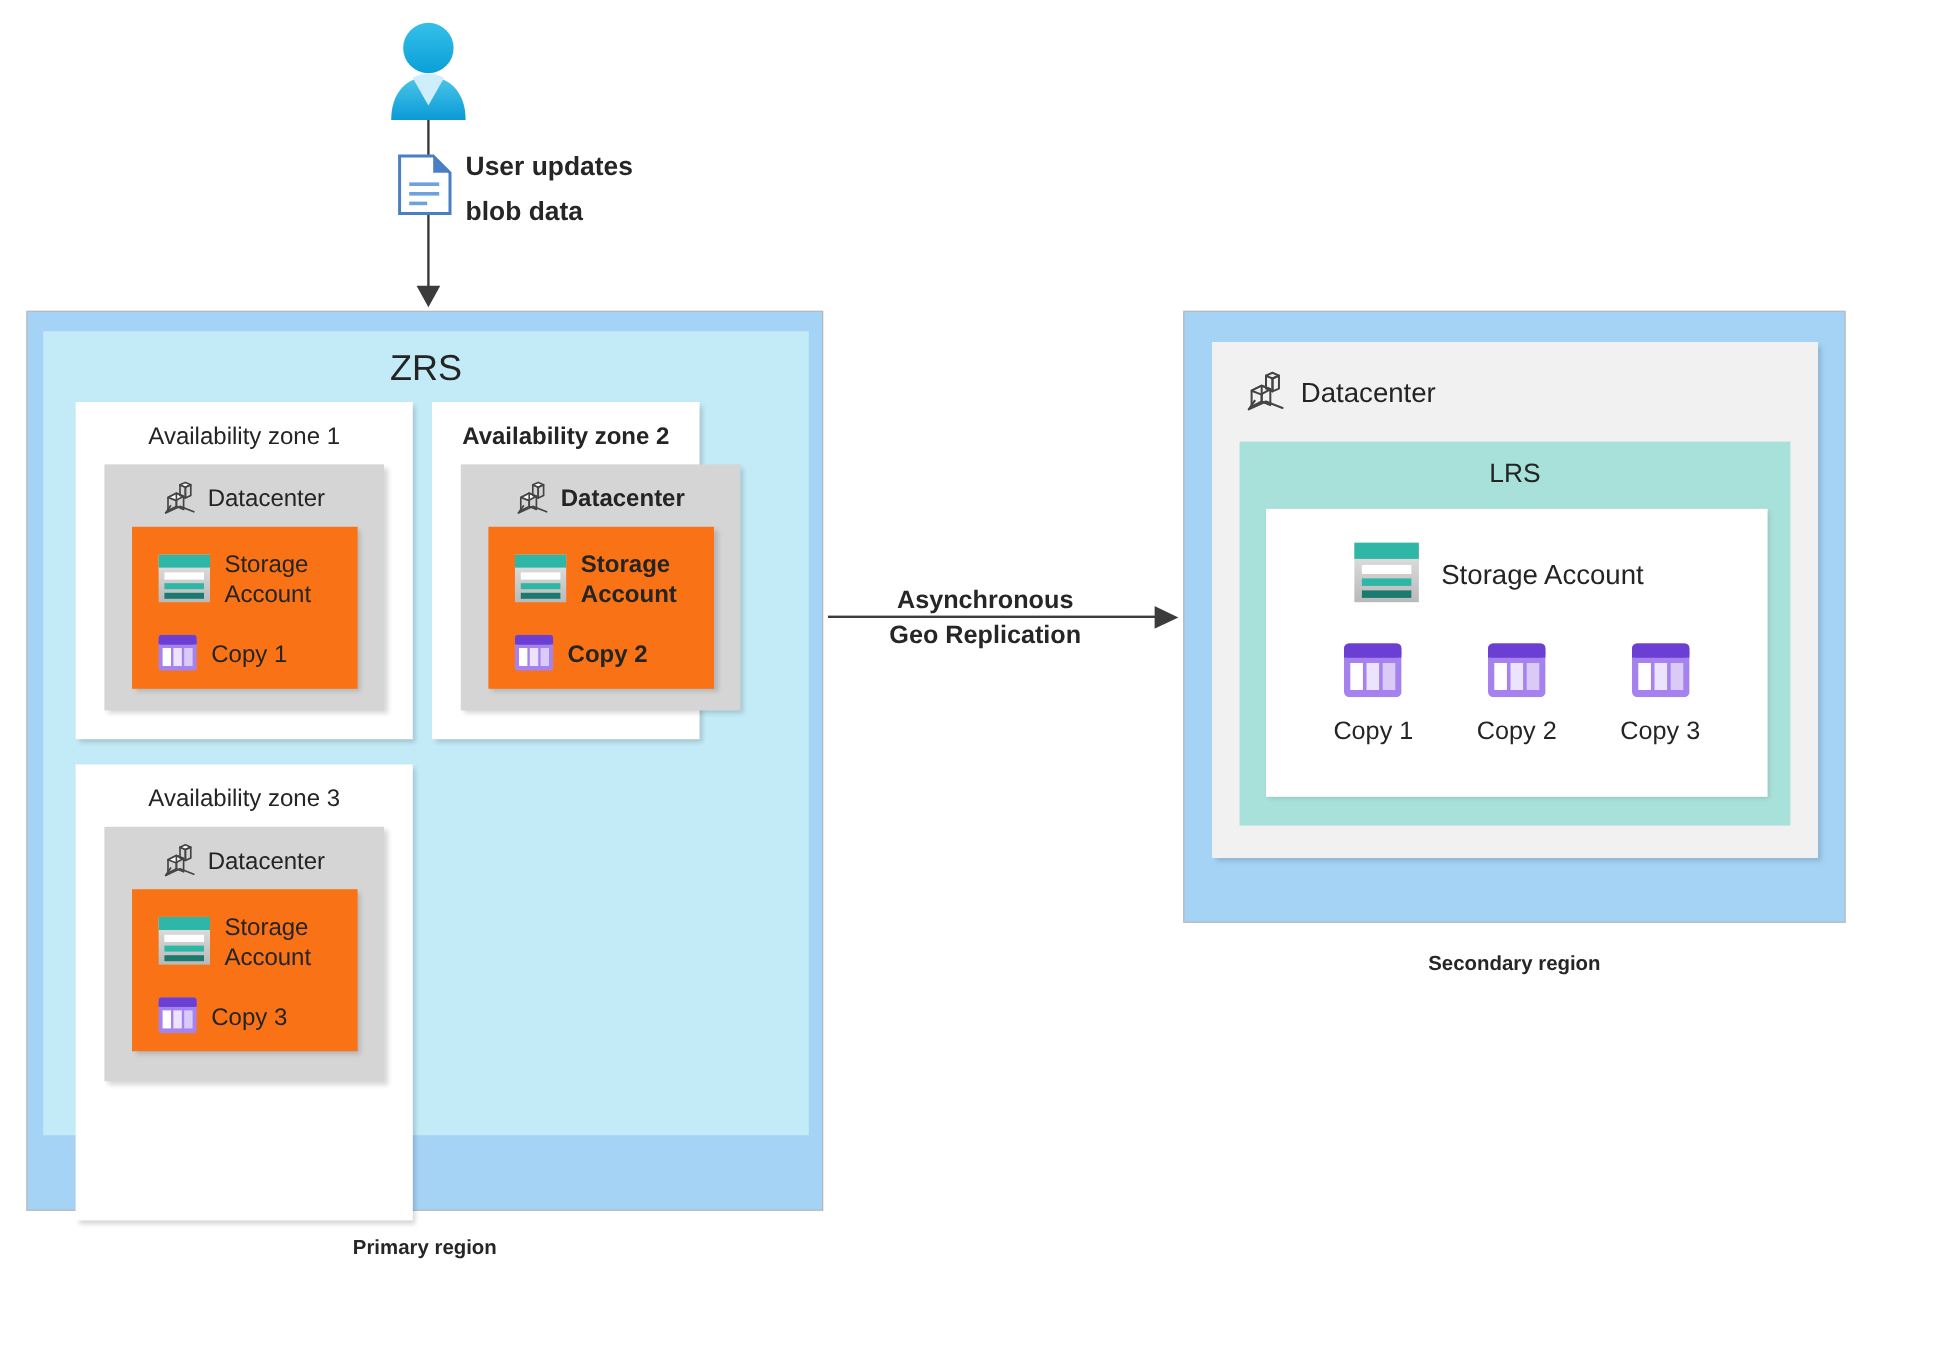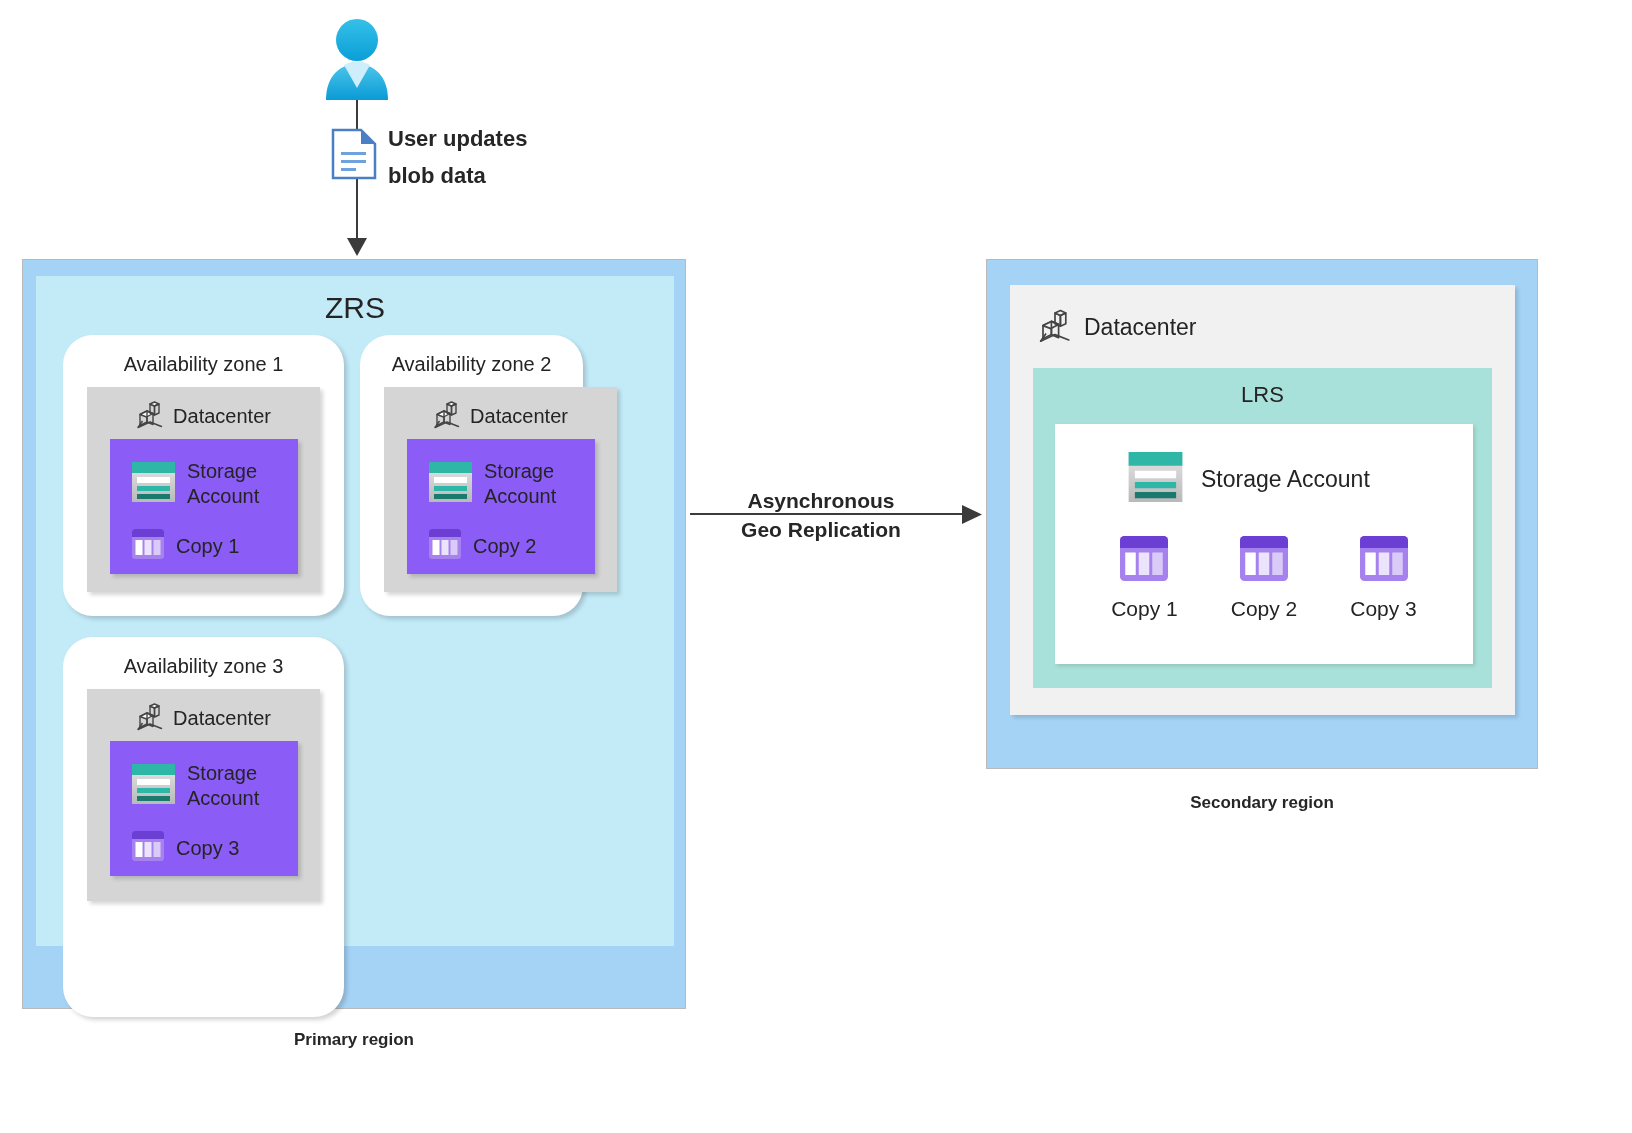--- a/index.html
+++ b/index.html
@@ -69,24 +69,23 @@
     font-size: 30px;
     color: #242424;
   }
 
   
   .az-card {
     position: absolute;
     background: #ffffff;
     box-shadow: 3px 3px 4px rgba(0,0,0,0.17);
     box-sizing: border-box;
-    border-radius: 30px;
   }
   #az1 { left: 63px; top: 335px; width: 281px; height: 281px; }
-  #az2 { left: 360px; top: 335px; width: 223px; height: 281px; }
+  #az2 { left: 360px; top: 335px; width: 223px; height: 281px; font-weight: bold; }
   #az3 { left: 63px; top: 637px; width: 281px; height: 380px; }
 
   .az-title {
     position: absolute;
     left: 0; top: 18px; width: 100%;
     text-align: center;
     font-size: 20px;
     color: #242424;
   }
 
@@ -107,21 +106,21 @@
     gap: 9px;
   }
   .dc-head .dc-label {
     font-size: 20px;
     color: #242424;
   }
 
   
   .sa-card {
     position: absolute;
-    background: #8b5cf6;
+    background: #f97316;
     box-shadow: 3px 3px 4px rgba(0,0,0,0.16);
     box-sizing: border-box;
   }
   .sa-row {
     position: absolute;
     display: flex;
     align-items: center;
     gap: 12px;
   }
   .sa-text {

